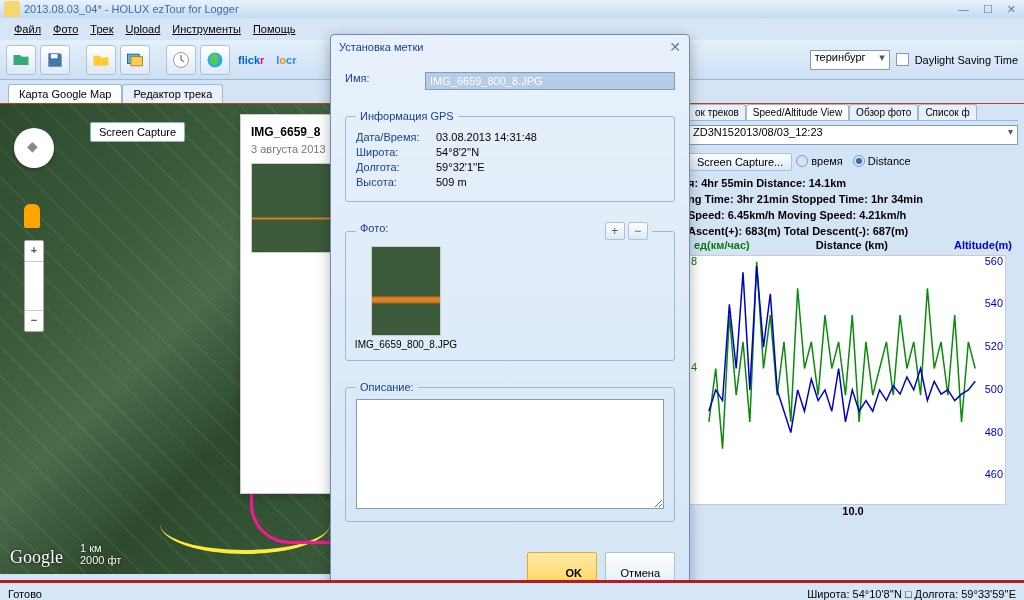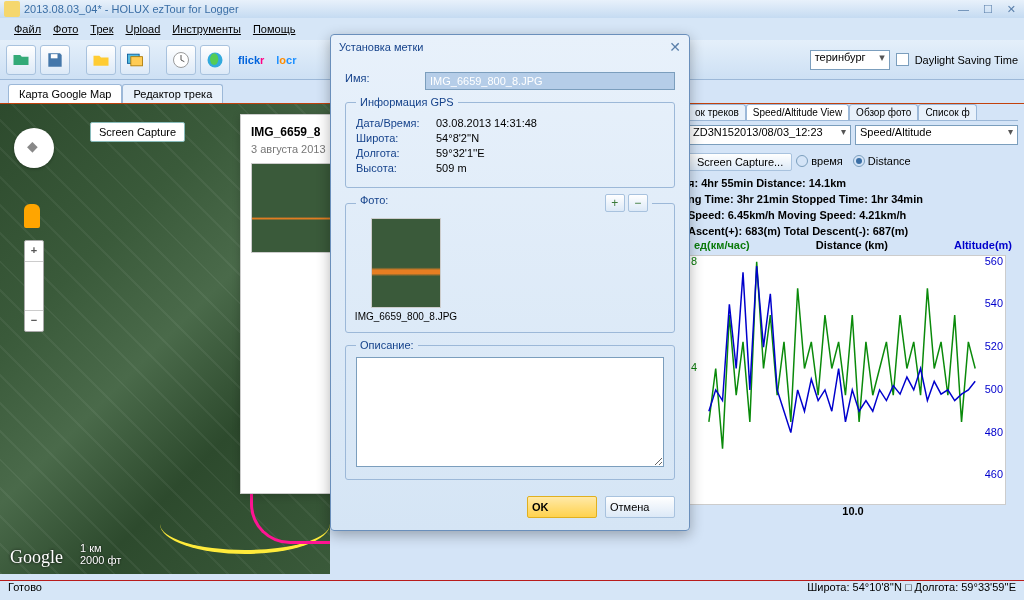--- a/index.html
+++ b/index.html
@@ -54,40 +54,40 @@
 .radio i { width: 12px; height: 12px; border: 1px solid #7b9ebd; border-radius: 50%; display: inline-block; }
 .radio.sel i::after { content:""; display:block; width:6px; height:6px; background:#3a6ea5; border-radius:50%; margin:2px; }
 .stats { font-size: 11px; line-height: 16px; font-weight: bold; }
 .chart { position: relative; height: 250px; width: 318px; background: #fff; border: 1px solid #ccc; margin-top: 4px; }
 .chart-title { display: flex; justify-content: space-between; padding: 0 6px; font-size: 11px; }
 .chart-title .sp { color: #0a7a0a; font-weight: bold; }
 .chart-title .di { color: #000; font-weight: bold; }
 .chart-title .al { color: #0000cc; font-weight: bold; }
 .chart svg { width: 100%; height: 230px; }
 .xl { text-align: center; font-weight: bold; }
-.statusbar { position: absolute; bottom: 0; left: 0; right: 0; height: 20px; background: #d6e6f7; border-top: 1px solid #b91c1c; display: flex; align-items: flex-start; padding: 0 8px; color: #000; }
+.statusbar { position: absolute; bottom: 0; left: 0; right: 0; height: 20px; background: #d6e6f7; border-top: 3px solid #b91c1c; display: flex; align-items: flex-end; padding: 0 8px; color: #000; }
 .statusbar .coords { margin-left: auto; }
 
 
 .dialog { position: absolute; top: 34px; left: 330px; width: 360px; background: linear-gradient(#e8f1fb,#d5e5f5); border: 1px solid #6a8fbb; box-shadow: 0 4px 14px rgba(0,0,0,.3); border-radius: 4px; }
 .dlgtitle { height: 24px; display: flex; align-items: center; padding: 0 8px; color: #15428b; font-weight: normal; }
 .dlgtitle .x { margin-left: auto; cursor: pointer; font-size: 14px; color: #5a7faa; }
 .dlgbody { padding: 10px 14px; }
-.dlgbody fieldset { border: 1px solid #9cb8d8; border-radius: 3px; padding: 6px 10px 10px; margin: 6px 0; }
+.dlgbody fieldset { border: 1px solid #9cb8d8; border-radius: 3px; padding: 6px 10px 10px; margin: 20px 0; }
 .dlgbody legend { color: #15428b; padding: 0 4px; font-size: 11px; }
 .fld { display: flex; margin: 3px 0; }
 .fld label { width: 80px; color: #15428b; }
 .fld .val { color: #000; }
 .fld input { flex: 1; border: 1px solid #7b9ebd; background: #b5cde8; color: #fff; padding: 1px 4px; height: 18px; }
 .photobox { display: flex; flex-direction: column; align-items: center; width: 100px; }
 .photobox .thumb { width: 70px; height: 90px; background: linear-gradient(#3a5a3a 55%, #e67e22 58%, #e67e22 62%, #3a5a3a 65%); border: 1px solid #ccc; }
 .photobox .fn { font-size: 10px; margin-top: 3px; }
 .desc { width: 100%; height: 110px; background: #fff; border: 1px solid #7b9ebd; }
 .dlgbtns { display: flex; justify-content: flex-end; gap: 8px; padding: 0 14px 12px; }
-.dlgbtns .btn { min-width: 70px; text-align: left; padding: 4px; }
+.dlgbtns .btn { min-width: 70px; text-align: right; padding: 14px; }
 .dlgbtns .ok { background: linear-gradient(#ffe9a8,#ffd24d); border: 1px solid #e0b020; font-weight: bold; }
 .addphoto { float: right; display: flex; gap: 3px; }
 .addphoto span { width: 20px; height: 18px; border: 1px solid #a8c2de; background: linear-gradient(#fff,#dce9f7); border-radius: 2px; cursor: pointer; text-align: center; line-height: 16px; font-size: 12px; color: #3a7a3a; }
 </style>
 </head>
 <body>
 
 <div class="titlebar">
   <div class="ticon"></div>
   <span>2013.08.03_04* - HOLUX ezTour for Logger</span>
@@ -181,21 +181,20 @@
 
   <div class="right-panel">
     <div class="subtabs">
       <div class="tab">ок треков</div>
       <div class="tab active">Speed/Altitude View</div>
       <div class="tab">Обзор фото</div>
       <div class="tab">Список ф</div>
     </div>
     <div class="subbar">
       <div class="dropdown"><span>ZD3N152013/08/03_12:23</span></div>
-      <div class="dropdown"><span>Speed/Altitude</span></div>
     </div>
     <div class="subbar">
       <div class="btn">Screen Capture...</div>
       <div class="radios">
         <div class="radio">
             <i></i>
             <span>время</span>
           </div>
         <div class="radio sel">
             <i></i>

